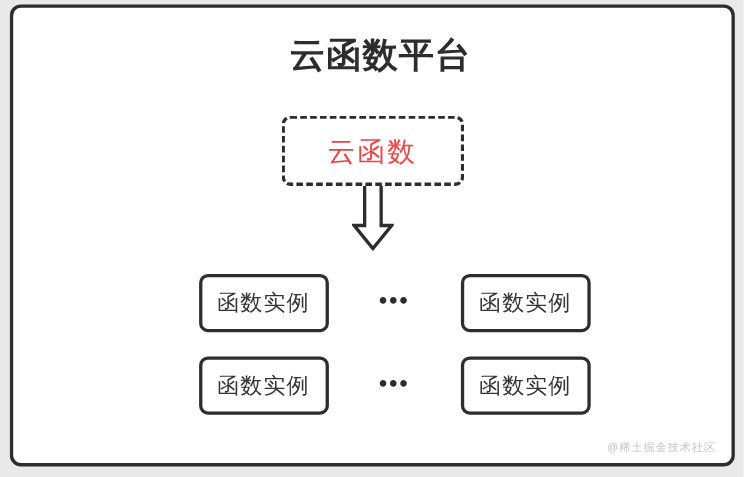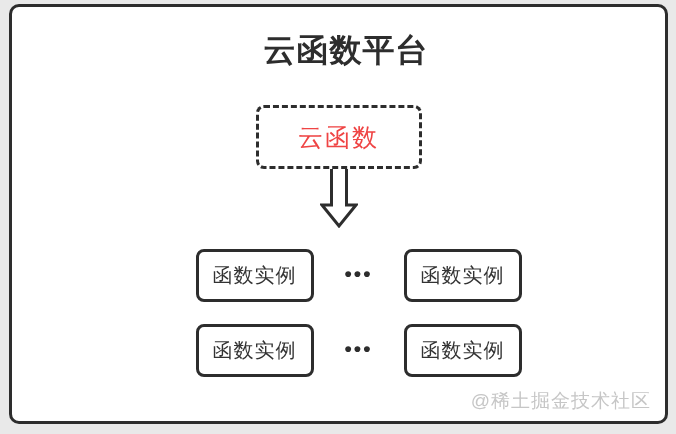--- a/index.html
+++ b/index.html
@@ -53,21 +53,21 @@
     display: block;
     margin: 0 auto;
   }
   .rows {
     margin-top: 21px;
   }
   .row {
     display: flex;
     align-items: center;
     justify-content: center;
-    gap: 31px;
+    gap: 46px;
     margin-left: 40px;
   }
   .row + .row {
     margin-top: 22px;
   }
   .instance-box {
     width: 118px;
     height: 53px;
     box-sizing: border-box;
     border: 3px solid #2d2d2d;
@@ -86,21 +86,21 @@
     font-weight: bold;
     color: #2d2d2d;
     letter-spacing: 2px;
     line-height: 1;
     padding-bottom: 4px;
   }
   .watermark {
     position: absolute;
     right: 14px;
     bottom: 7px;
-    font-size: 19px;
+    font-size: 10px;
     color: #c6c6c6;
     letter-spacing: 1px;
   }
 </style>
 </head>
 <body>
 
 <div class="frame">
 
   <h1 class="title">云函数平台</h1>

